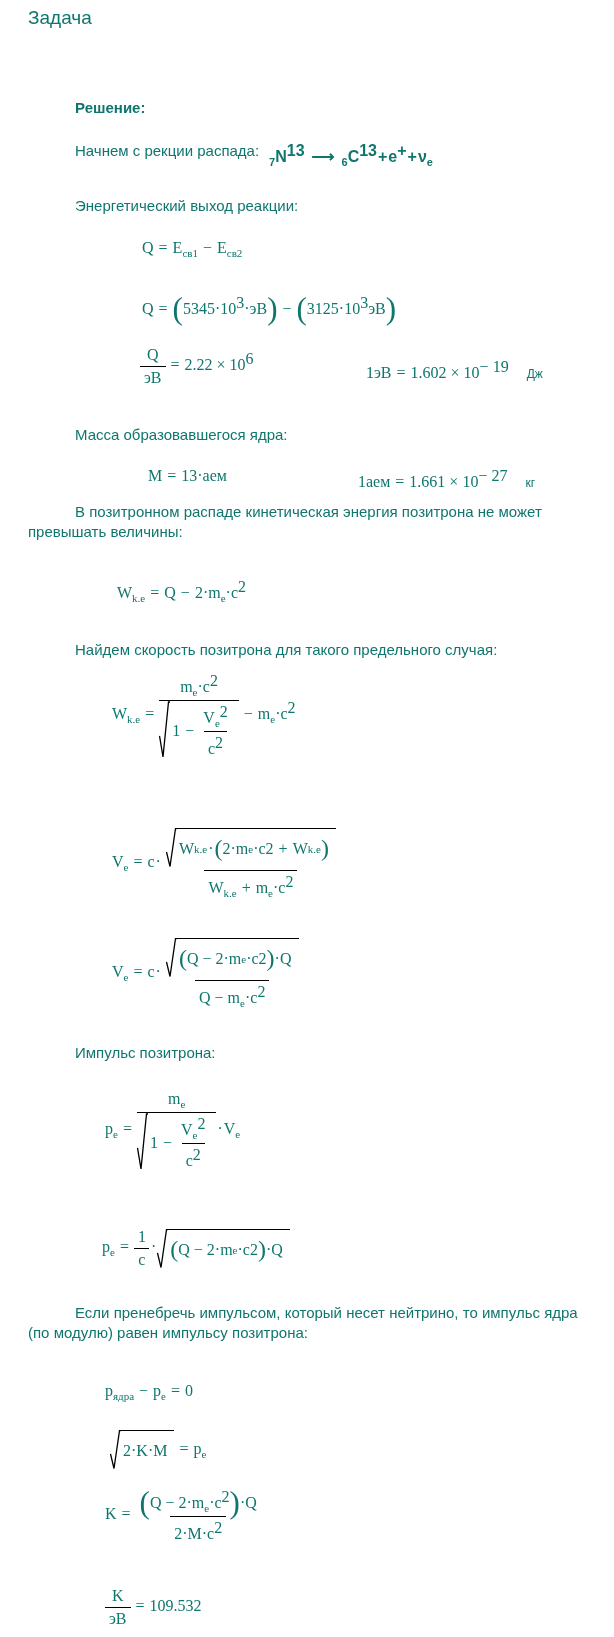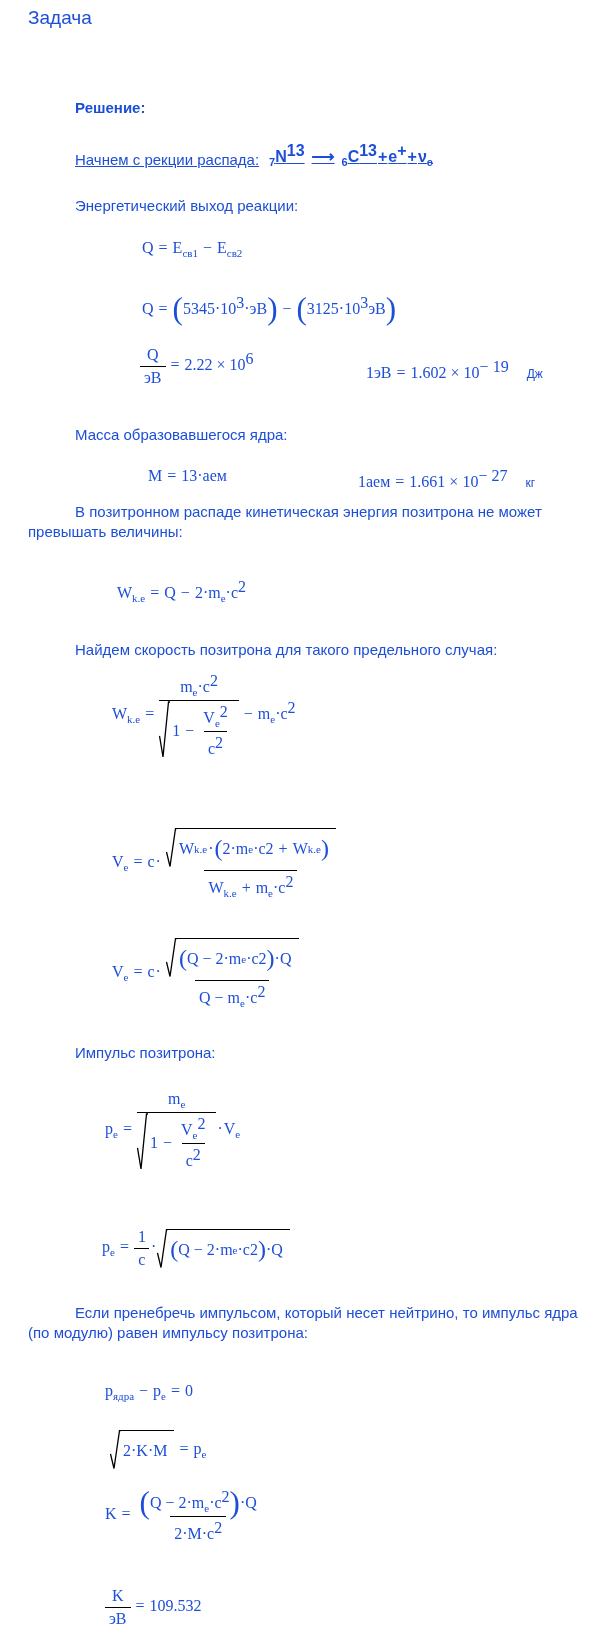--- a/index.html
+++ b/index.html
@@ -1,16 +1,16 @@
 <!DOCTYPE html>
 <html><head>
 <meta charset="utf-8">
 <style>
   html,body{margin:0;padding:0;background:#fff;}
-  .page{position:relative;width:614px;height:1637px;background:#fff;color:#1d4ed8;overflow:hidden;
+  .page{position:relative;width:614px;height:1637px;background:#fff;color:#0f766e;overflow:hidden;
         font-family:"Liberation Sans",sans-serif;}
   .abs{position:absolute;}
   .title{font-size:19px;}
   .para{font-size:15px;line-height:20px;}
   .indent{text-indent:47px;}
   .lbl{font-size:15px;}
   .bold{font-weight:bold;}
   .eq{position:absolute;font-family:"Liberation Serif",serif;font-size:16px;white-space:nowrap;}
   .sb{font-size:11px;vertical-align:-4px;}
   .sp{font-size:16px;vertical-align:6px;}
@@ -22,21 +22,21 @@
   .frac .den.nbd{padding:0;}
   .sqrt{display:inline-flex;align-items:stretch;vertical-align:middle;}
   .rsvg{width:11px;align-self:stretch;height:auto;flex:0 0 11px;}
   .rc{display:inline-flex;align-items:center;border-top:1px solid #000;padding:2px 7px 1px 2px;}
   .rc.nb{border-top:none;}
   .pr{font-size:24px;line-height:0;vertical-align:middle;position:relative;top:-1px;font-weight:400;}
   .pr2{font-size:31px;}
   .rx{font-family:"Liberation Sans",sans-serif;font-weight:bold;font-size:16px;margin-left:10px;}
   .arrow{padding:0 7px;}
   .unit{font-family:"Liberation Sans",sans-serif;font-size:12px;margin-left:18px;}
-  .rxline{display:flex;align-items:flex-end;text-decoration:underline;}
+  .rxline{display:flex;align-items:flex-start;}
 </style>
 </head>
 <body>
 
 <div class="page">
 
   <div class="abs title" style="left:28px;top:7px;">Задача</div>
 
 
   <div class="abs lbl bold" style="left:75px;top:99px;">Решение:</div>

